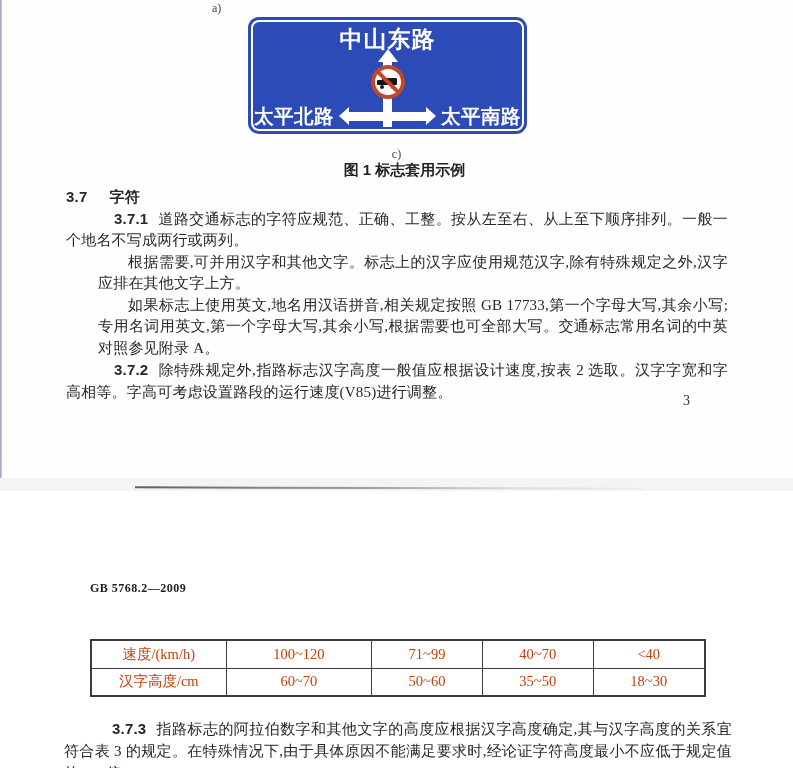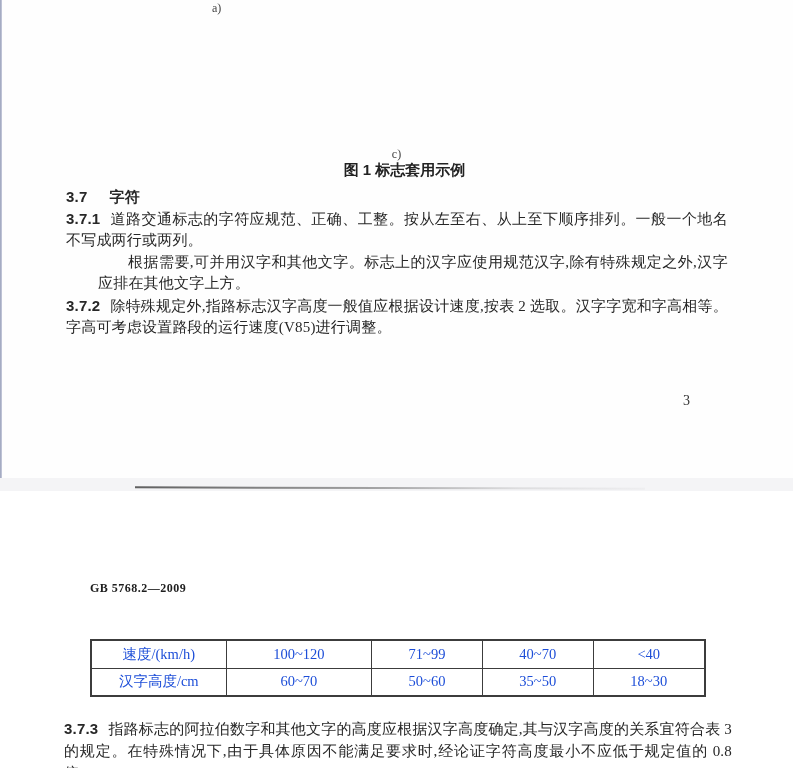--- a/index.html
+++ b/index.html
@@ -44,64 +44,83 @@
   .h-road::before { content:""; position:absolute; left:-9px; top:-5px;
     border-top:9.5px solid transparent; border-bottom:9.5px solid transparent; border-right:10px solid #fff; }
   .h-road::after { content:""; position:absolute; right:-9px; top:-5px;
     border-top:9.5px solid transparent; border-bottom:9.5px solid transparent; border-left:10px solid #fff; }
 
   
   .body-text { position:absolute; left:66px; top:186px; width:662px;
     font-size:15px; line-height:21.5px; letter-spacing:0.2px; text-align:justify; color:#272727; }
   .sec-heading { font-family:"Liberation Sans", sans-serif; font-weight:bold; font-size:15px; }
   .sec-heading .sec-title { margin-left:22px; }
-  .sec-num { font-family:"Liberation Sans", sans-serif; font-weight:bold; margin-right:10px; }
+  .sec-num { font-family:"Liberation Sans", sans-serif; font-weight:bold; margin-right:10px;margin-left:48px; }
   p.indent { text-indent:2em;margin-left:32px; }
   .page-num { position:absolute; left:670px; top:393px; width:20px; text-align:right; font-size:14px; color:#333; }
 
   
   .page-gap { position:absolute; left:0; top:478px; width:793px; height:13px; background:#f4f4f6; }
   .scan-line { position:absolute; left:135px; top:487px; width:510px; height:2px; transform:rotate(0.15deg);
     background:linear-gradient(to right, rgba(55,55,55,0.78), rgba(55,55,55,0.45) 45%, rgba(55,55,55,0.12) 75%, rgba(55,55,55,0.03)); }
 
   
   .page2 { position:absolute; left:0; top:491px; width:793px; height:277px; background:#ffffff; }
   .doc-number { position:absolute; left:90px; top:581px; font-weight:bold; font-size:12px;
     letter-spacing:0.5px; color:#1e1e1e; font-family:"Liberation Serif", serif; }
   .table-title { position:absolute; left:0; top:610px; width:793px; text-align:center;
     font-size:15px; font-weight:bold; font-family:"Liberation Sans", sans-serif; color:#222; }
   .t2 { position:absolute; left:90px; top:639px; width:616px; border-collapse:collapse;
-    font-size:14.5px; color:#1d4ed8; }
+    font-size:14.5px; color:#c2410c; }
   .t2 td { border:1px solid #3c3c3c; height:28px; text-align:center; padding:0 4px; }
   .t2 { border:2px solid #3c3c3c; }
   .t2 td.hdr { width:135px; }
 
   .para373 { position:absolute; left:64px; top:718px; width:668px;
     font-size:15px; line-height:22px; letter-spacing:0.2px; text-align:justify; color:#272727; }
 </style>
 </head>
 <body>
 
 <div class="canvas">
 
   <div class="page1">
     <div class="page-edge"></div>
 
     <div class="fig-label-a">a)</div>
 
+    <div class="sign">
+      <div class="sign-border"></div>
+      <div class="sign-top-name">中山东路</div>
+      <div class="v-arrowhead"></div>
+      <div class="v-bar"></div>
+      <div class="prohibit">
+        <div class="truck-cab"></div>
+        <div class="truck-body"></div>
+        <div class="truck-wheel w1"></div>
+        <div class="truck-wheel w2"></div>
+        <div class="slash"></div>
+      </div>
+      <div class="sign-bottom-row">
+        <span class="road-name">太平北路</span>
+        <span class="h-road"></span>
+        <span class="road-name">太平南路</span>
+      </div>
+    </div>
 
     <div class="fig-label-c">c)</div>
     <div class="fig-caption">图 1  标志套用示例</div>
 
     <div class="body-text">
       <p class="sec-heading">
         <span>3.7</span><span class="sec-title">字符</span>
       </p>
       <p><span class="sec-num">3.7.1</span><span>道路交通标志的字符应规范、正确、工整。按从左至右、从上至下顺序排列。一般一个地名不写成两行或两列。</span></p>
       <p class="indent"><span>根据需要,可并用汉字和其他文字。标志上的汉字应使用规范汉字,除有特殊规定之外,汉字应排在其他文字上方。</span></p>
+      <p class="indent"><span>如果标志上使用英文,地名用汉语拼音,相关规定按照 GB 17733,第一个字母大写,其余小写;专用名词用英文,第一个字母大写,其余小写,根据需要也可全部大写。交通标志常用名词的中英对照参见附录 A。</span></p>
       <p><span class="sec-num">3.7.2</span><span>除特殊规定外,指路标志汉字高度一般值应根据设计速度,按表 2 选取。汉字字宽和字高相等。字高可考虑设置路段的运行速度(V85)进行调整。</span></p>
     </div>
 
     <div class="page-num">3</div>
   </div>
 
   <div class="page-gap"></div>
   <div class="scan-line"></div>
 
   <div class="page2"></div>

